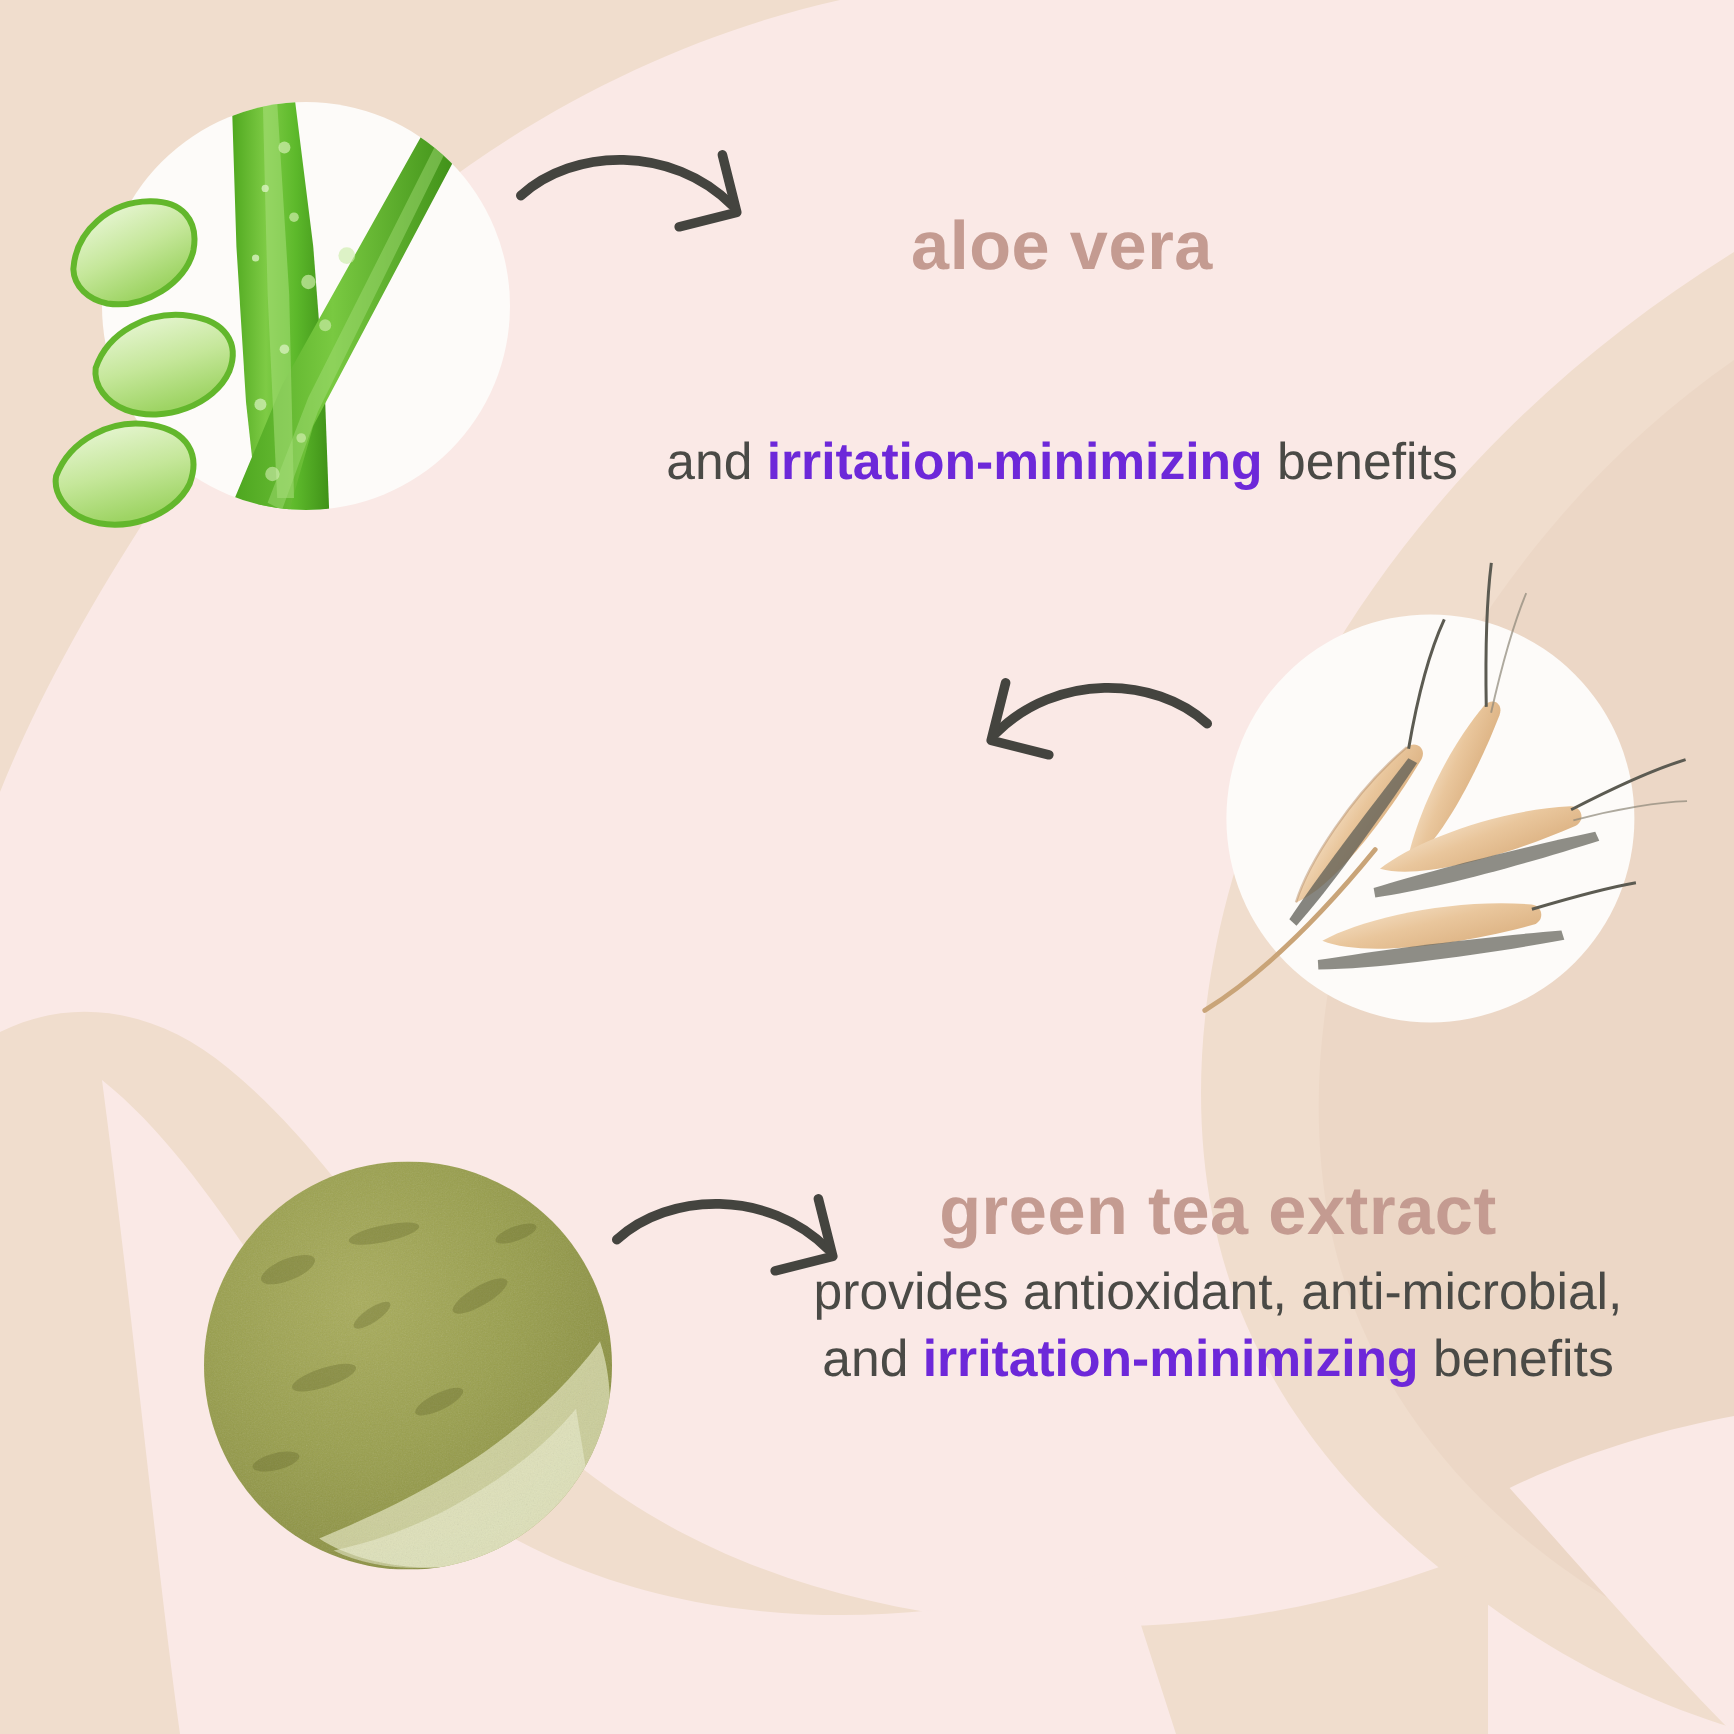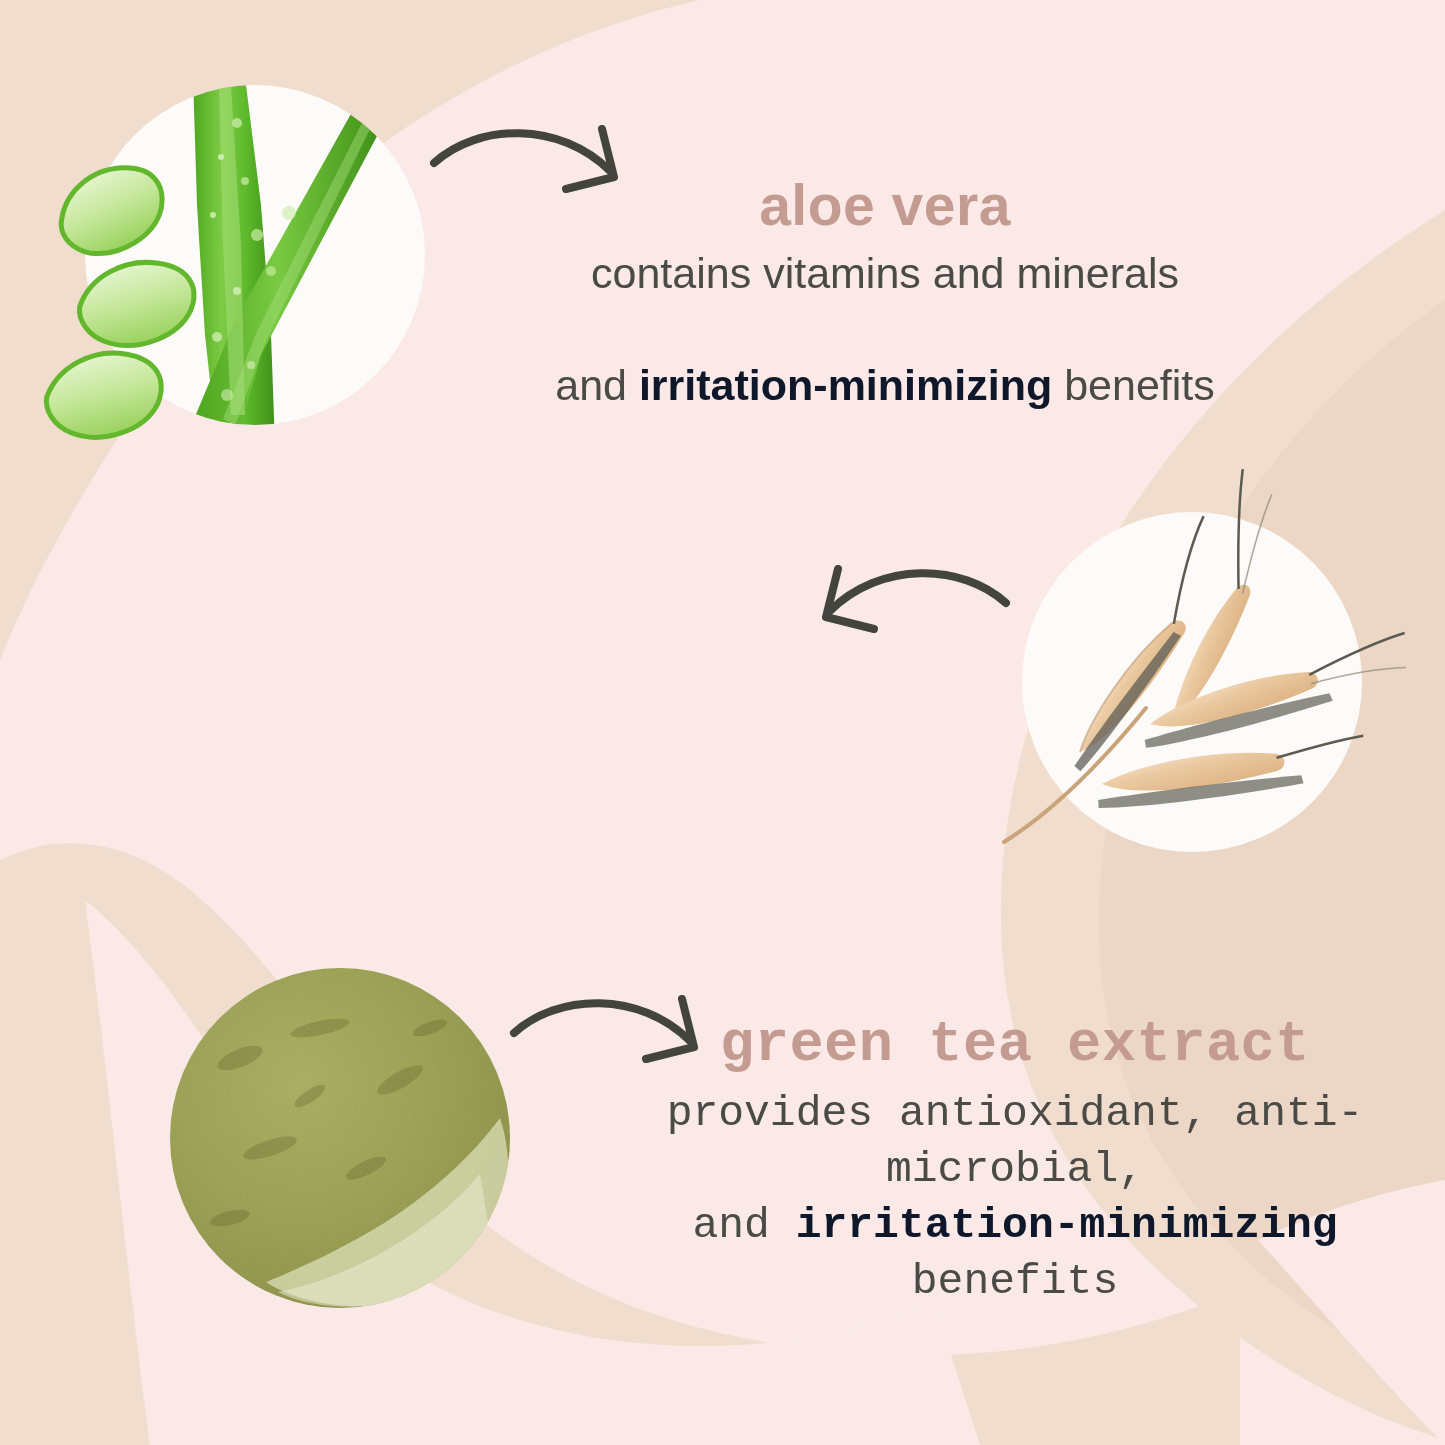--- a/index.html
+++ b/index.html
@@ -43,30 +43,30 @@
     line-height: 1.05;
     margin: 0 0 10px 0;
   }
   .ingredient-desc {
     color: #4a4a46;
     line-height: 1.3;
     margin: 0;
     font-weight: 400;
   }
   .ingredient-desc b {
-    color: #0f172a;
+    color: #6d28d9;
     font-weight: bold;
   }
   #aloe-circle   { left: 85px;   top: 85px;   width: 340px; height: 340px; }
   #oat-circle    { left: 1022px; top: 512px;  width: 340px; height: 340px; }
   #matcha-circle { left: 170px;  top: 968px;  width: 340px; height: 340px; }
 
   #aloe-text   { left: 470px; top: 176px;  width: 830px; }
   #oat-text    { left: 62px;  top: 600px;  width: 830px; }
-  #matcha-text { left: 600px; top: 1016px; width: 830px; font-family: Liberation Mono, monospace; }
+  #matcha-text { left: 600px; top: 980px; width: 830px; }
 
   #aloe-text   .ingredient-name { font-size: 57px; }
   #oat-text    .ingredient-name { font-size: 57px; }
   #matcha-text .ingredient-name { font-size: 57px; }
 
   .ingredient-desc { font-size: 43px; }
 
   .arrow-svg { position: absolute; }
   #arrow-1 { left: 420px; top: 105px;  width: 250px; height: 120px; }
   #arrow-2 { left: 770px; top: 545px;  width: 250px; height: 120px; }
@@ -269,21 +269,21 @@
 
   <svg class="arrow-svg" id="arrow-3" viewBox="0 0 250 120">
     <g fill="none" stroke="#44443f" stroke-width="8" stroke-linecap="round" stroke-linejoin="round">
       <path d="M14,58 C58,18 140,16 190,66"></path>
       <path d="M182,24 L194,72 L146,84"></path>
     </g>
   </svg>
 
   <div class="text-block" id="aloe-text">
     <h2 class="ingredient-name">aloe vera</h2>
-    <p class="ingredient-desc"><span>contains vitamins and minerals</span><br><br><span>and </span><b>irritation-minimizing</b><span> benefits</span></p>
+    <p class="ingredient-desc"><br><br><span>and </span><b>irritation-minimizing</b><span> benefits</span></p>
   </div>
 
   <div class="text-block" id="oat-text">
   </div>
 
   <div class="text-block" id="matcha-text">
     <h2 class="ingredient-name">green tea extract</h2>
     <p class="ingredient-desc"><span>provides antioxidant, anti-microbial,</span><br><span>and </span><b>irritation-minimizing</b><span> benefits</span></p>
   </div>
 

